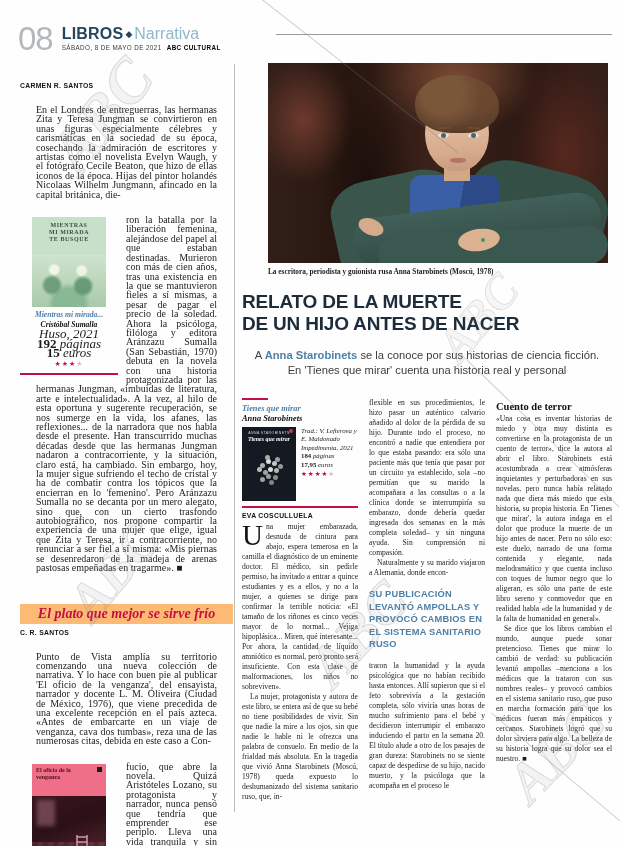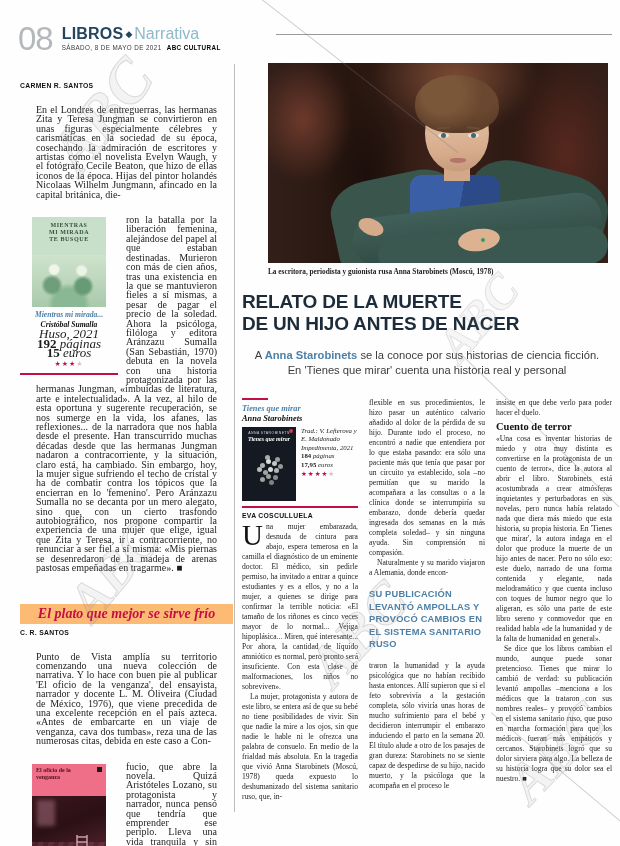--- a/index.html
+++ b/index.html
@@ -326,21 +326,20 @@
       </div>
 
       <div class="col">
         <p class="just">flexible en sus procedimientos, le hizo pasar un auténtico calvario añadido al dolor de la pérdida de su hijo. Durante todo el proceso, no encontró a nadie que entendiera por lo que estaba pasando: era sólo una paciente más que tenía que pasar por un circuito ya establecido, sola –no permitían que su marido la acompañara a las consultas o a la clínica donde se interrumpiría su embarazo, donde debería quedar ingresada dos semanas en la más completa soledad– y sin ninguna ayuda. Sin comprensión ni compasión.</p>
         <p class="just ind">Naturalmente y su marido viajaron a Alemania, donde encon-</p>
         <div class="pullquote">SU PUBLICACIÓN LEVANTÓ AMPOLLAS Y PROVOCÓ CAMBIOS EN EL SISTEMA SANITARIO RUSO</div>
         <p class="just">traron la humanidad y la ayuda psicológica que no habían recibido hasta entonces. Allí supieron que si el feto sobrevivía a la gestación completa, sólo viviría unas horas de mucho sufrimiento para el bebé y decidieron interrumpir el embarazo induciendo el parto en la semana 20. El título alude a otro de los pasajes de gran dureza: Starobinets no se siente capaz de despedirse de su hijo, nacido muerto, y la psicóloga que la acompaña en el proceso le</p>
       </div>
 
       <div class="col">
-        <p class="just">insiste en que debe verlo para poder hacer el duelo.</p>
         <h3 class="subhead">Cuento de terror</h3>
         <p class="just">«Una cosa es inventar historias de miedo y otra muy distinta es convertirse en la protagonista de un cuento de terror», dice la autora al abrir el libro. Starobinets está acostumbrada a crear atmósferas inquietantes y perturbadoras en sus novelas, pero nunca había relatado nada que diera más miedo que esta historia, su propia historia. En 'Tienes que mirar', la autora indaga en el dolor que produce la muerte de un hijo antes de nacer. Pero no sólo eso: este duelo, narrado de una forma contenida y elegante, nada melodramático y que cuenta incluso con toques de humor negro que lo aligeran, es sólo una parte de este libro sereno y conmovedor que en realidad habla «de la humanidad y de la falta de humanidad en general».</p>
         <p class="just ind">Se dice que los libros cambian el mundo, aunque puede sonar pretencioso. Tienes que mirar lo cambió de verdad: su publicación levantó ampollas –menciona a los médicos que la trataron con sus nombres reales– y provocó cambios en el sistema sanitario ruso, que puso en marcha formación para que los médicos fueran más empáticos y cercanos. Starobinets logró que su dolor sirviera para algo. La belleza de su historia logra que su dolor sea el nuestro. ■</p>
       </div>
 
     </div>
   </section>
 </div>
 
 </body></html>

